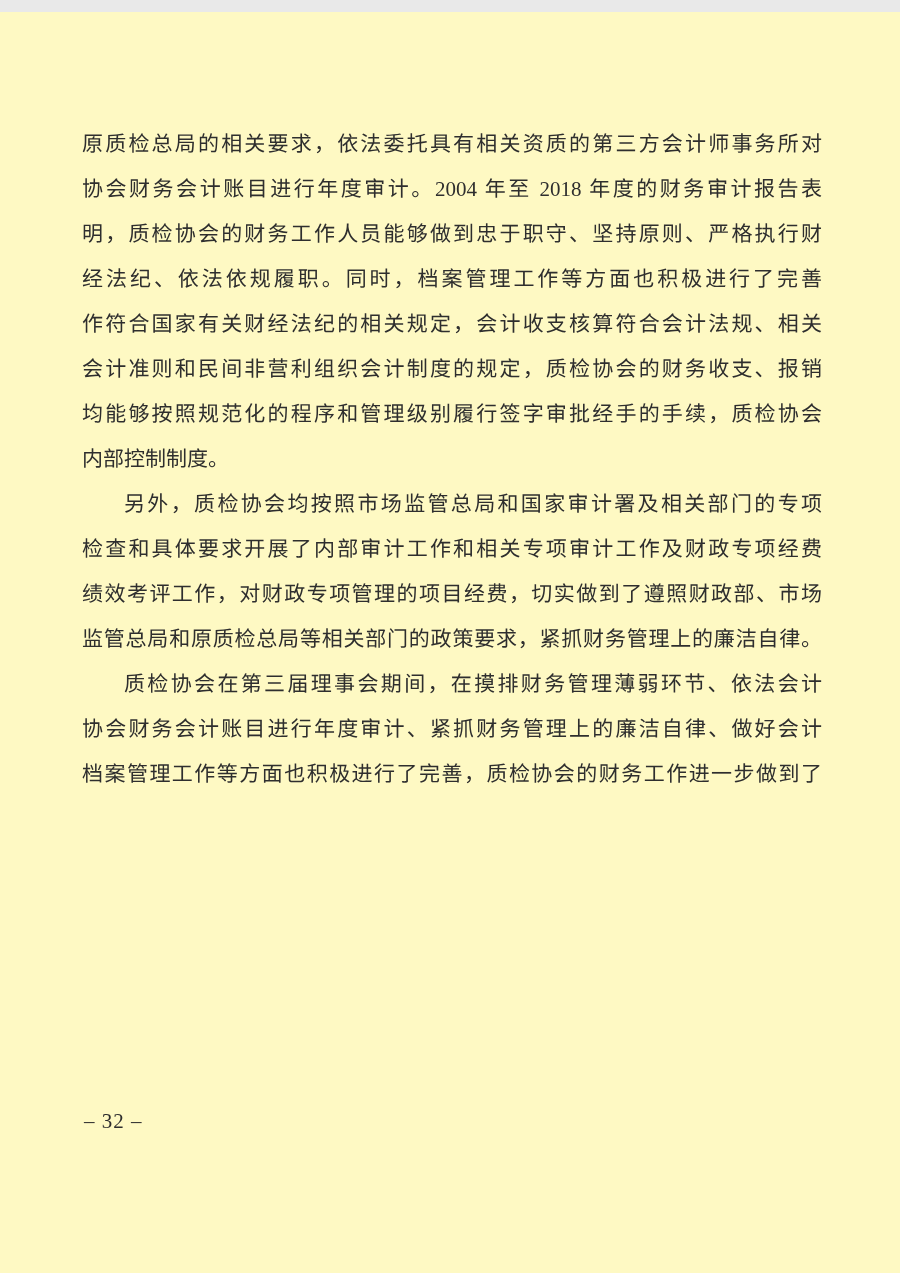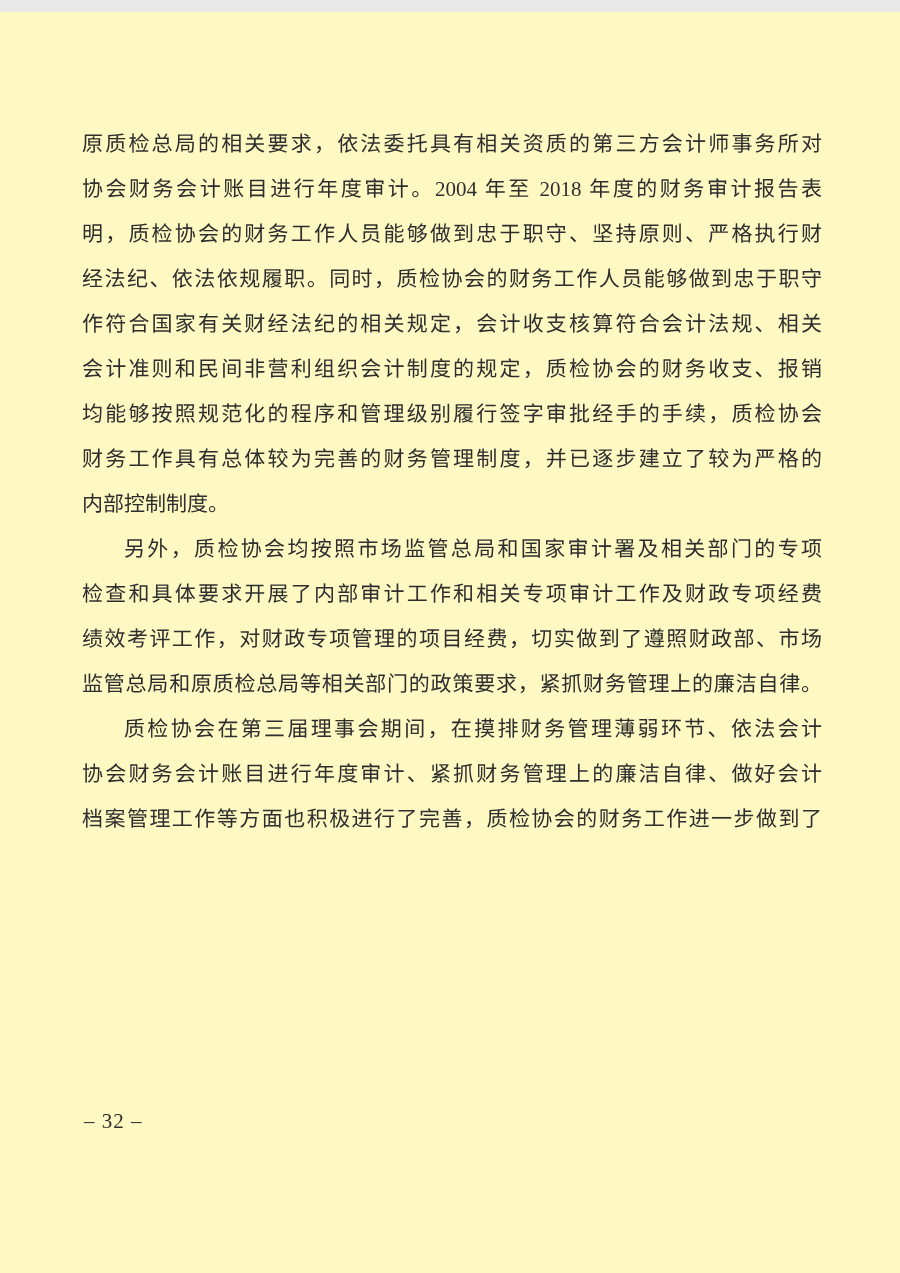--- a/index.html
+++ b/index.html
@@ -56,25 +56,24 @@
 </head>
 <body>
 
 <div class="page">
   <main class="body-text">
 
     <section class="paragraph">
       <div class="line">原质检总局的相关要求，依法委托具有相关资质的第三方会计师事务所对</div>
       <div class="line">协会财务会计账目进行年度审计。2004 年至 2018 年度的财务审计报告表</div>
       <div class="line">明，质检协会的财务工作人员能够做到忠于职守、坚持原则、严格执行财</div>
-      <div class="line">经法纪、依法依规履职。同时，质检协会的财务工作人员能够做到忠于职守</div>
+      <div class="line">经法纪、依法依规履职。同时，档案管理工作等方面也积极进行了完善</div>
       <div class="line">作符合国家有关财经法纪的相关规定，会计收支核算符合会计法规、相关</div>
       <div class="line">会计准则和民间非营利组织会计制度的规定，质检协会的财务收支、报销</div>
       <div class="line">均能够按照规范化的程序和管理级别履行签字审批经手的手续，质检协会</div>
-      <div class="line">财务工作具有总体较为完善的财务管理制度，并已逐步建立了较为严格的</div>
       <div class="line end">内部控制制度。</div>
     </section>
 
     <section class="paragraph">
       <div class="line indent">另外，质检协会均按照市场监管总局和国家审计署及相关部门的专项</div>
       <div class="line">检查和具体要求开展了内部审计工作和相关专项审计工作及财政专项经费</div>
       <div class="line">绩效考评工作，对财政专项管理的项目经费，切实做到了遵照财政部、市场</div>
       <div class="line">监管总局和原质检总局等相关部门的政策要求，紧抓财务管理上的廉洁自律。</div>
     </section>
 

